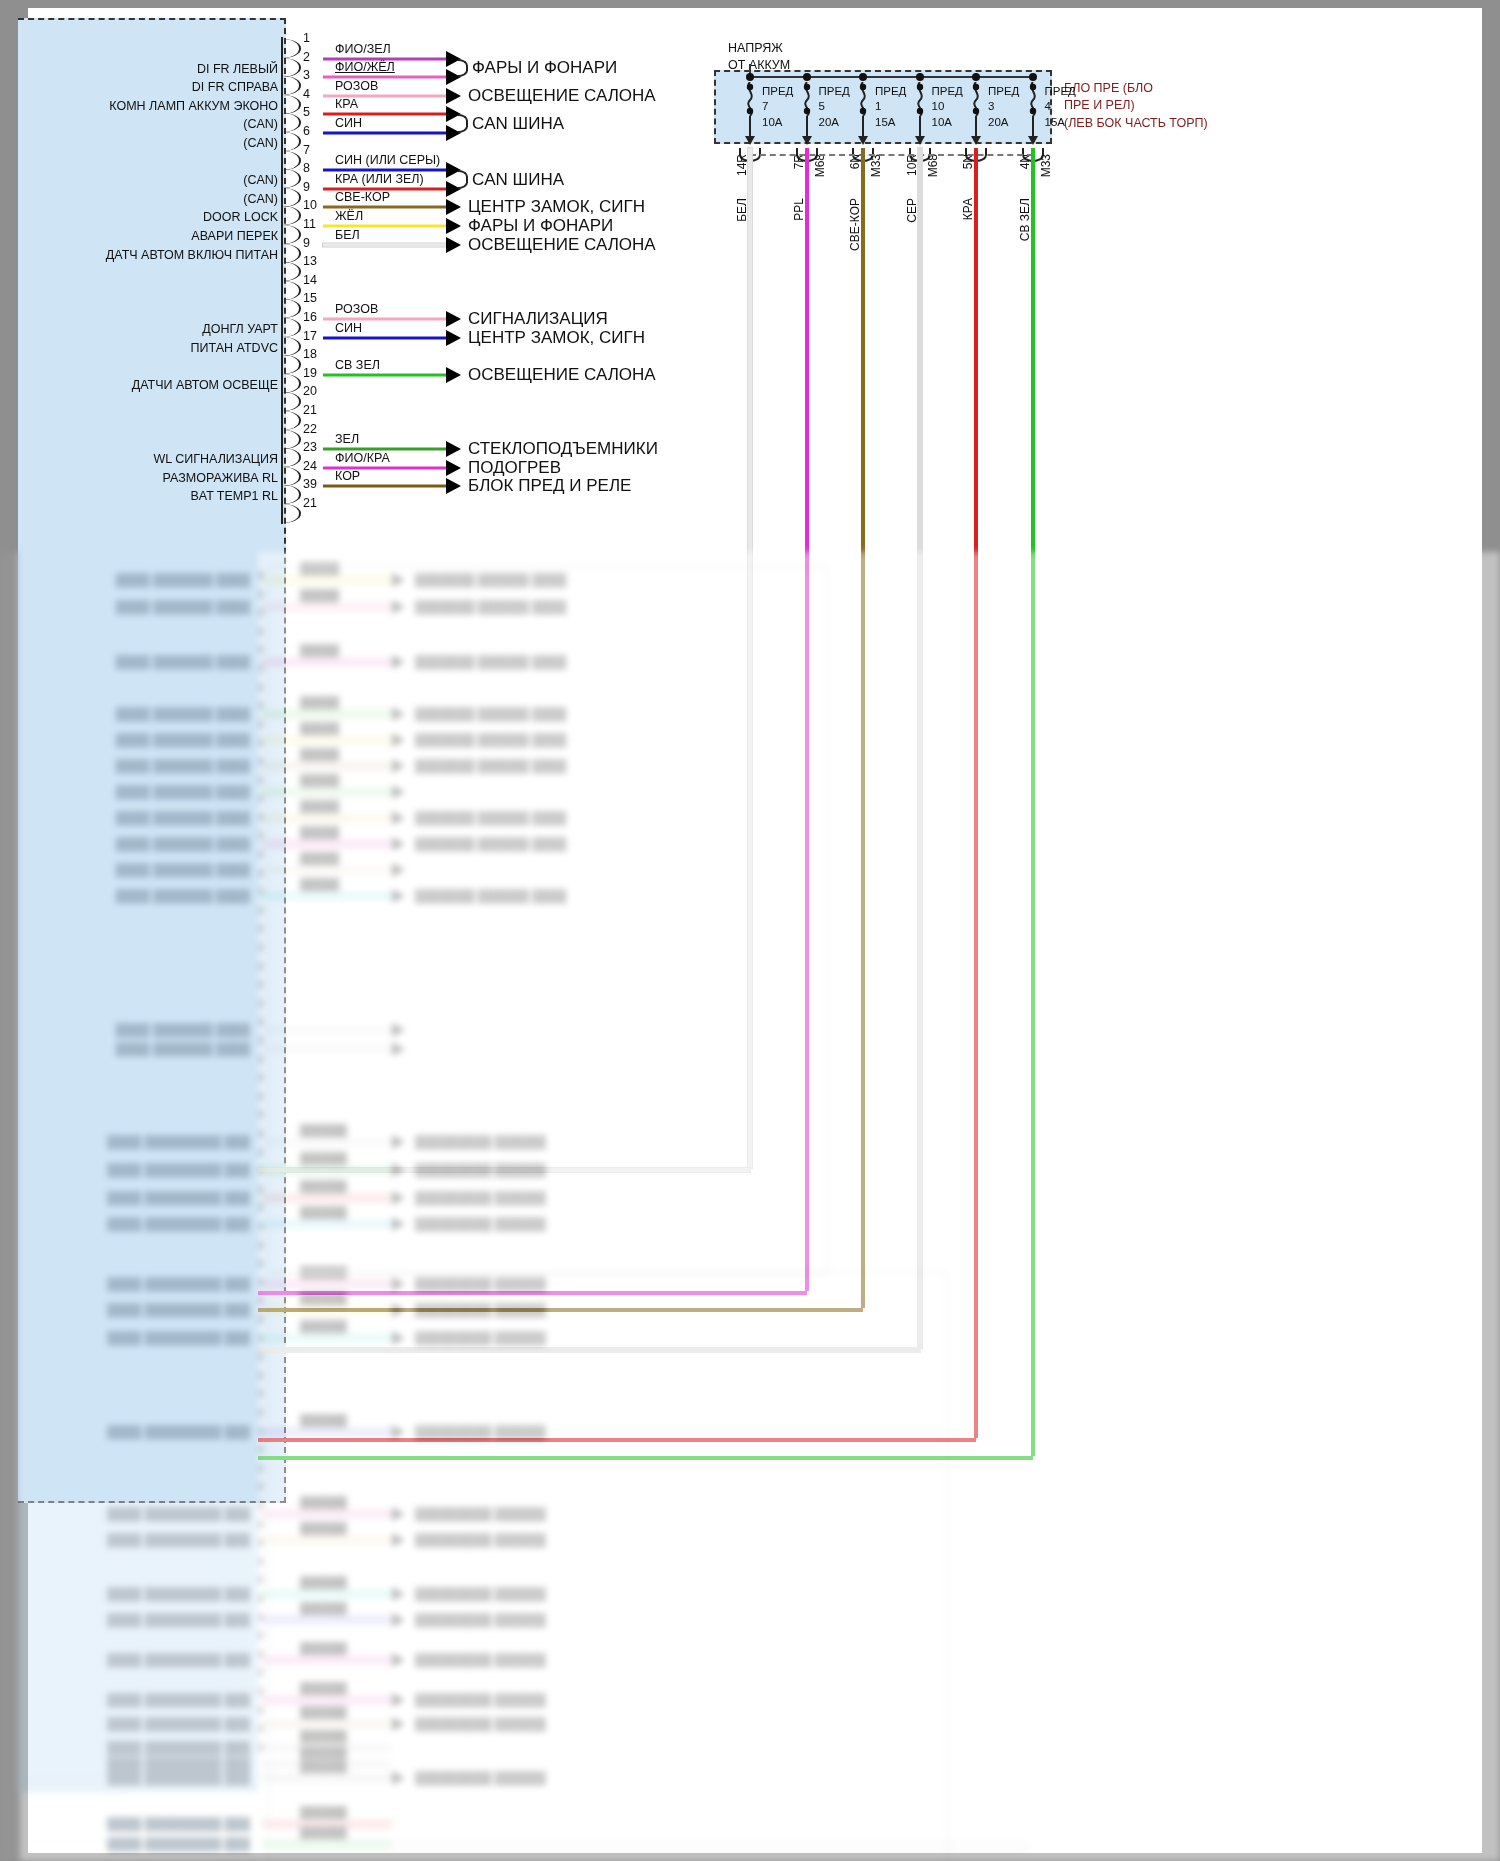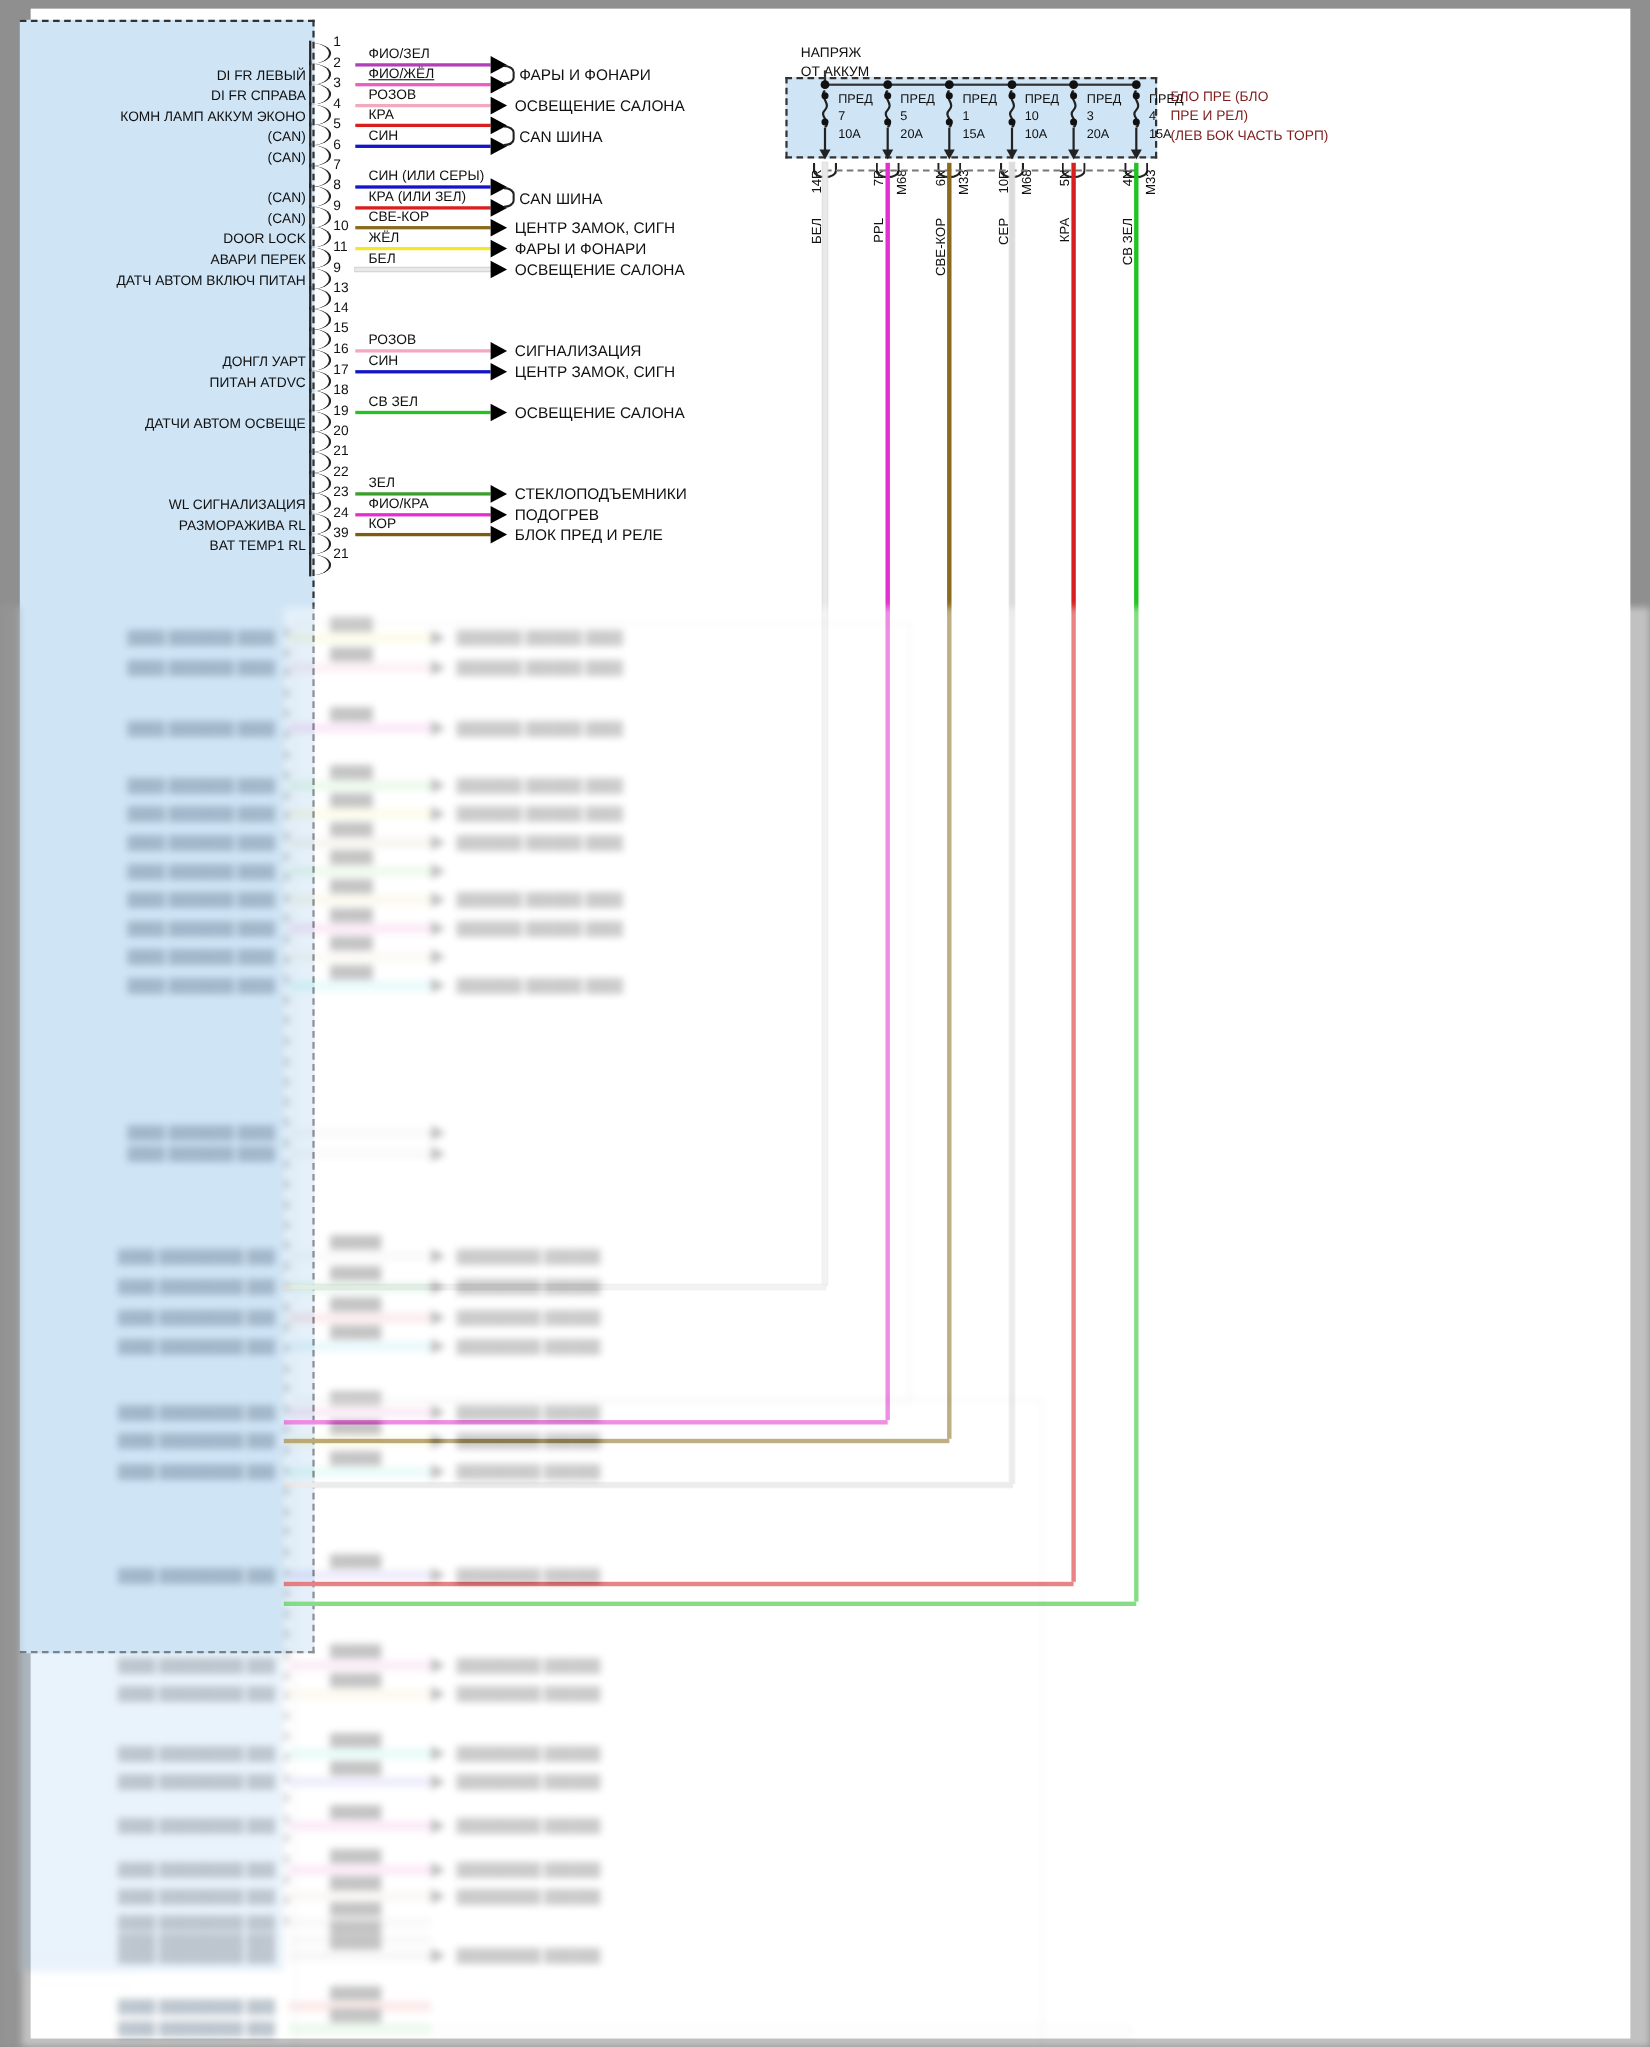--- a/index.html
+++ b/index.html
@@ -75,21 +75,21 @@
     white-space:nowrap; transform:translate(0,-100%);
   }
   .arrow {
     position:absolute; width:0; height:0;
     border-top:8px solid transparent;
     border-bottom:8px solid transparent;
     border-left:15px solid #000;
     transform:translateY(-50%);
   }
   .dest {
-    position:absolute; font-size:14px; color:#111;
+    position:absolute; font-size:17px; color:#111;
     white-space:nowrap; transform:translateY(-50%);
   }
   .brace {
     position:absolute; width:10px;
     border:2px solid #222; border-left:none;
     border-radius:0 14px 14px 0 / 0 50% 50% 0;
   }
 
   
   #fuse-block {

